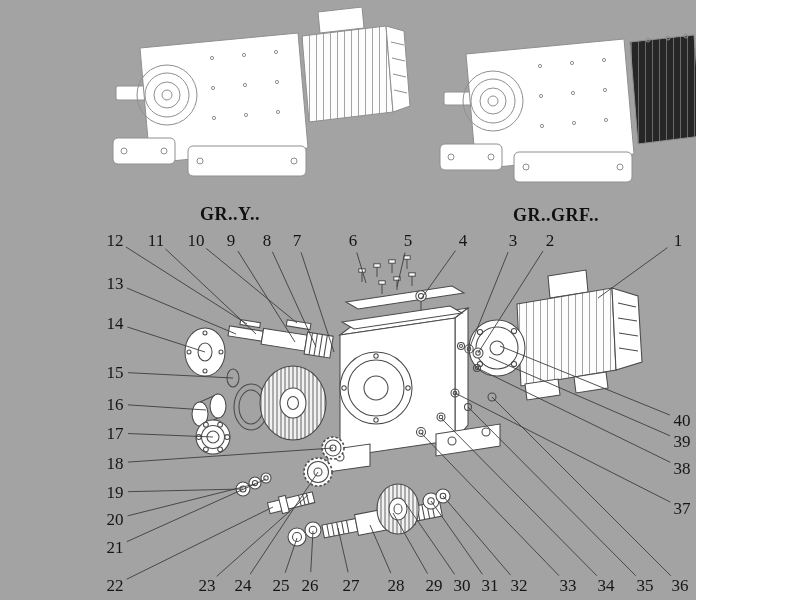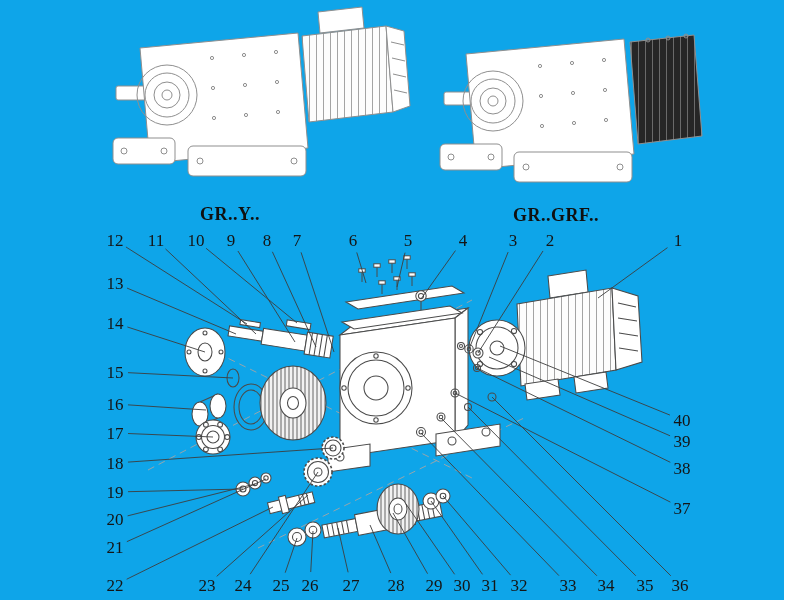--- a/index.html
+++ b/index.html
@@ -1,17 +1,17 @@
 <!DOCTYPE html>
 <html><head>
 <meta charset="utf-8">
 <title>Diagram</title>
 <style>
   html,body{margin:0;padding:0;background:#fff;}
-  .stage{position:relative;width:784px;height:600px;background:#0ea5e9;overflow:hidden;
+  .stage{position:relative;width:696px;height:600px;background:#a3a3a3;overflow:hidden;
          font-family:"Liberation Serif","DejaVu Serif",serif;}
   svg{display:block;}
   
   .s-lt *{stroke:#8f8f8f;stroke-width:1;}
   .s-ln *{stroke:#4a4a4a;stroke-width:1.05;}
   .dashes path{stroke:#a5a5a5;stroke-width:0.9;stroke-dasharray:7 5;fill:none;}
   .teeth{stroke-dasharray:2.5 2;stroke-width:1.6;}
   .callout{font-family:"Liberation Serif","DejaVu Serif",serif;font-size:17px;fill:#151515;
            text-anchor:middle;}
   .leader{stroke:#3d3d3d;stroke-width:0.9;fill:none;}

